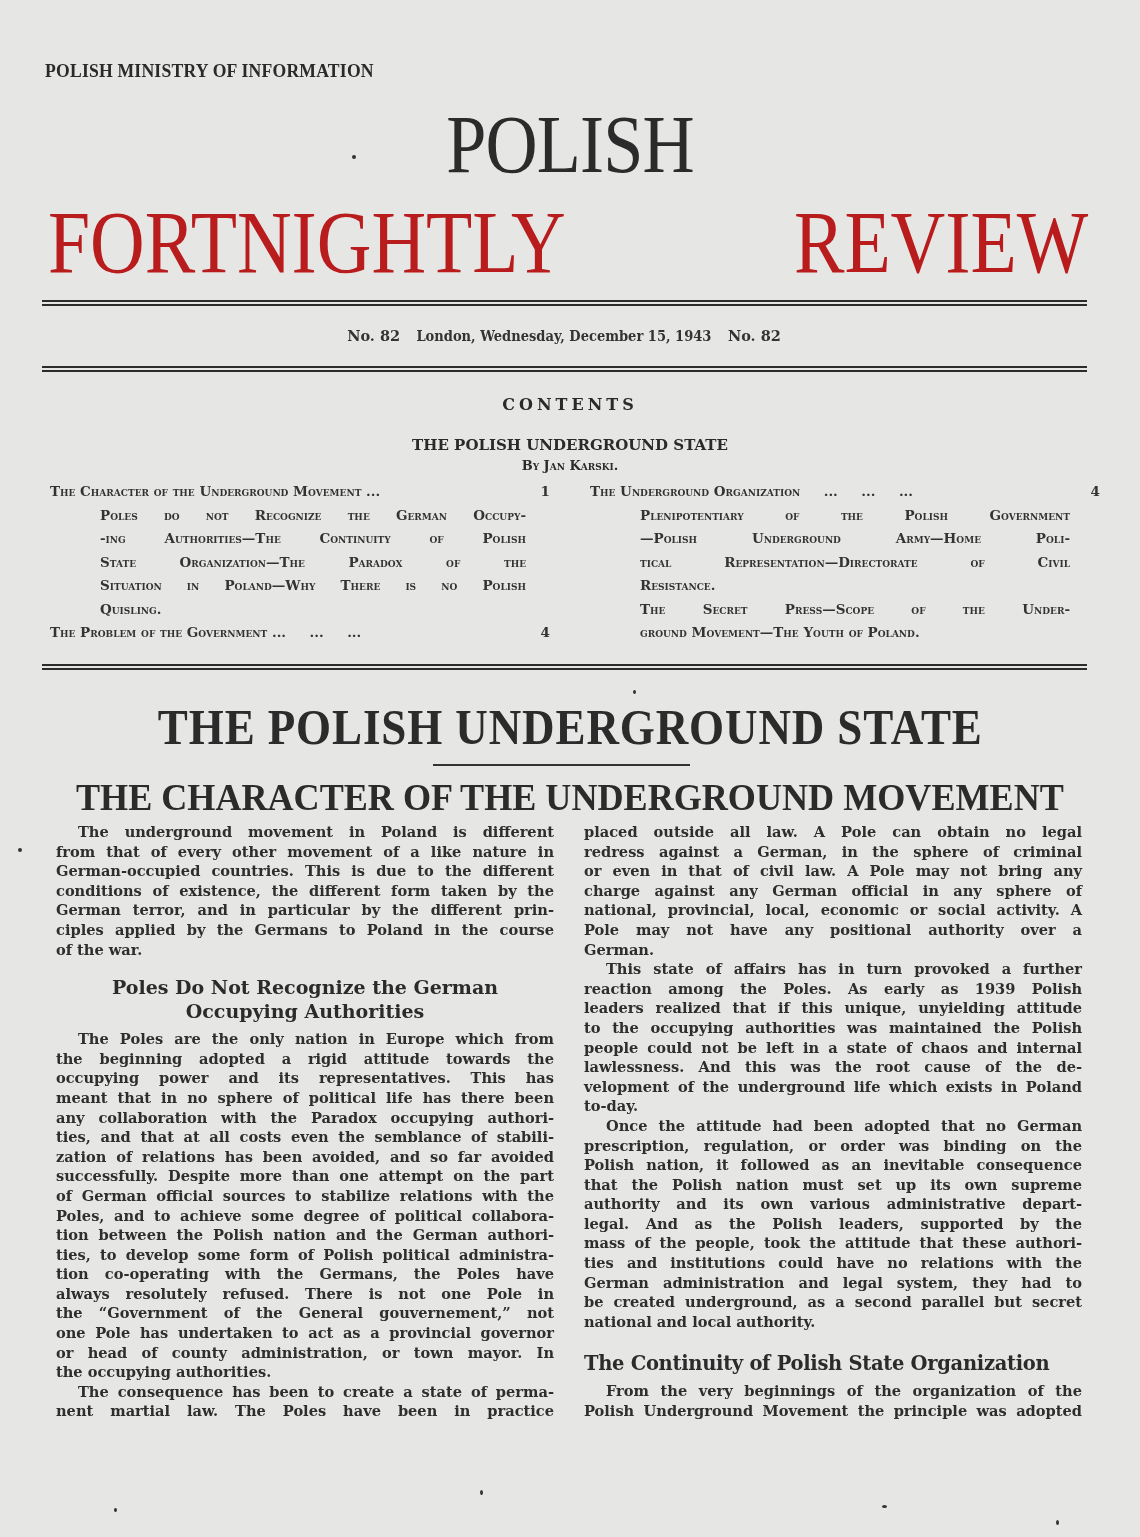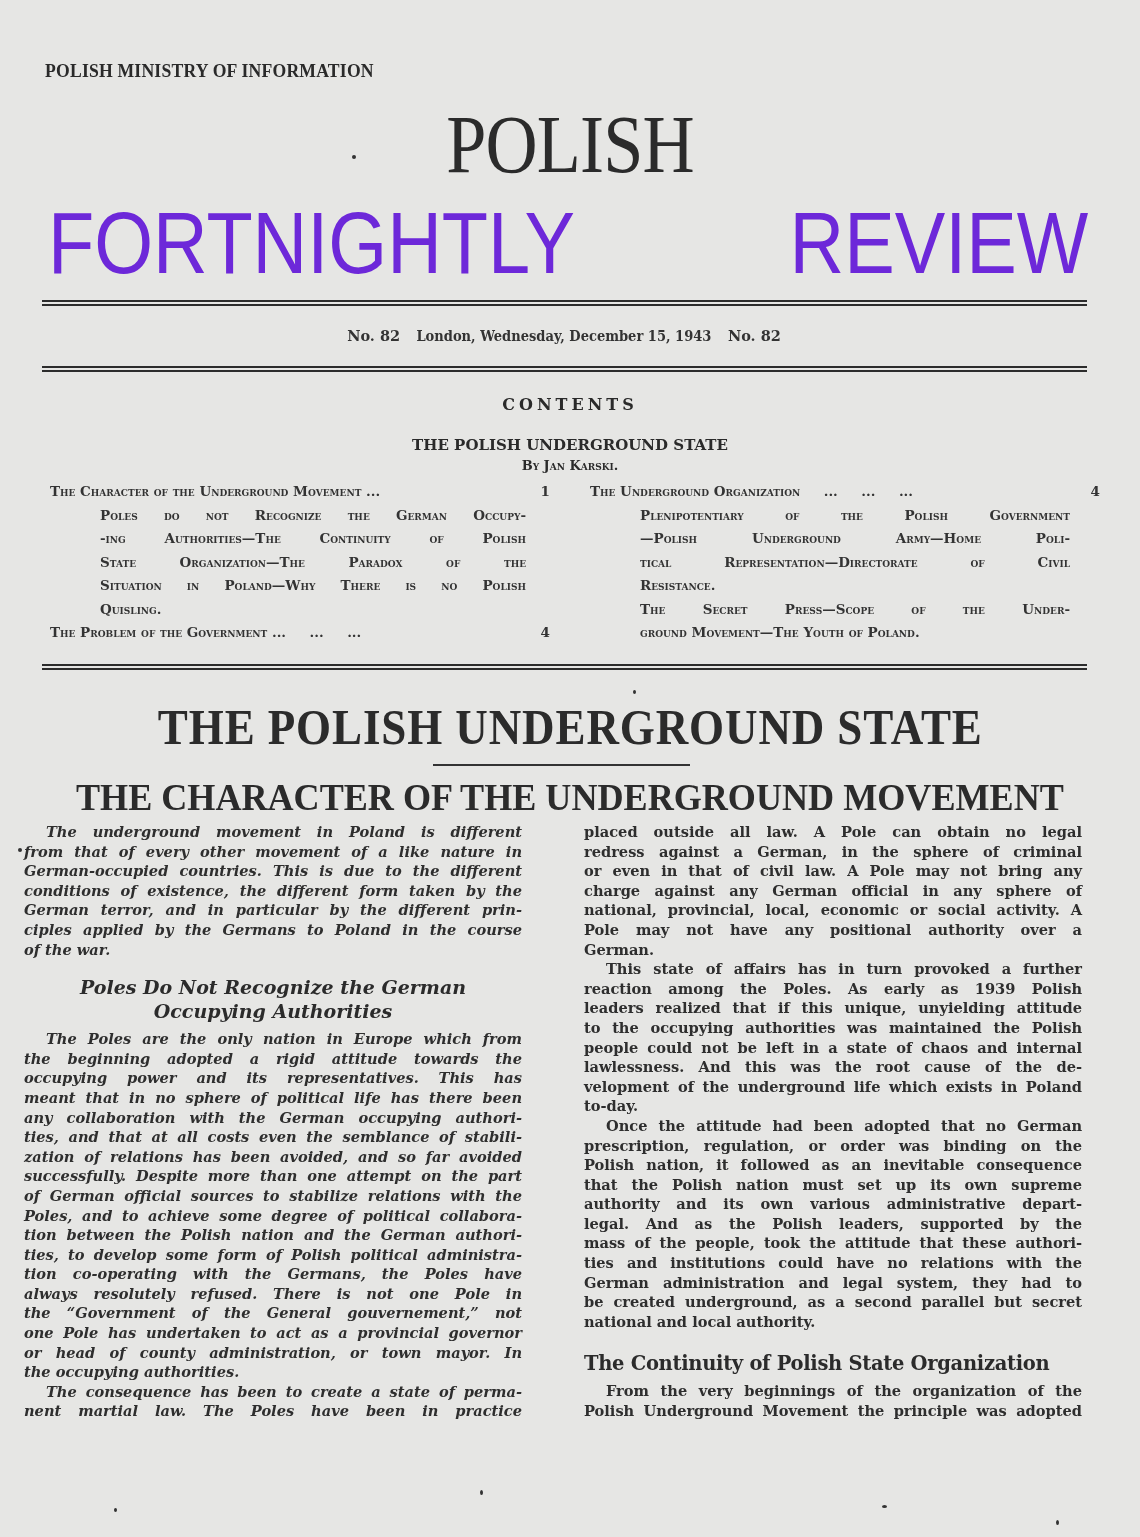--- a/index.html
+++ b/index.html
@@ -16,22 +16,22 @@
     font-family: "Liberation Serif", serif; font-weight: bold;
     font-size: 19px; letter-spacing: 0.2px; transform: scaleX(0.93); transform-origin: left;
   }
   .mast1 {
     position: absolute; left: 0; width: 1140px; top: 100px; text-align: center;
     font-family: "Liberation Serif", serif; font-size: 82px; line-height: 90px;
     transform: scaleX(0.88); letter-spacing: -1px; color: #2b2b2b;
   }
   .mast2 {
     position: absolute; left: 48px; width: 1040px; top: 195px;
-    font-family: Liberation Sans, sans-serif; font-size: 88px; line-height: 96px;
-    display: flex; justify-content: space-between; color: #6d28d9;
+    font-family: Liberation Serif, serif; font-size: 88px; line-height: 96px;
+    display: flex; justify-content: space-between; color: #b91c1c;
   }
   .mast2 span { display: inline-block; transform: scaleX(0.86); transform-origin: left; }
   .mast2 span.r { transform-origin: right; }
   .rule2 { position: absolute; left: 42px; width: 1045px; height: 6px;
     border-top: 2px solid #2c2c2c; border-bottom: 2px solid #2c2c2c; box-sizing: border-box; }
   .dateline {
     position: absolute; left: 40px; width: 1048px; top: 327px;
     font-family: "DejaVu Serif", serif; font-size: 14.5px; font-weight: bold;
     display: flex; justify-content: center; color: #333;
   }
@@ -128,42 +128,42 @@
       <div class="last">ground Movement—The Youth of Poland.</div>
     </div>
   </div>
 
   <div class="rule2" style="top:664px"></div>
 
   <div class="main-title"><span>THE POLISH UNDERGROUND STATE</span></div>
   <div class="short-rule"></div>
   <div class="section-title"><span>THE CHARACTER OF THE UNDERGROUND MOVEMENT</span></div>
 
-  <div class="col" style="left:24px; top:822px;font-style:italic;">
+  <div class="col" style="left:56px; top:822px;">
     <p>
       <span class="ln">The underground movement in Poland is different</span>
       <span class="ln" style="margin-left:-22px">from that of every other movement of a like nature in</span>
       <span class="ln" style="margin-left:-22px">German-occupied countries. This is due to the different</span>
       <span class="ln" style="margin-left:-22px">conditions of existence, the different form taken by the</span>
       <span class="ln" style="margin-left:-22px">German terror, and in particular by the different prin-</span>
       <span class="ln" style="margin-left:-22px">ciples applied by the Germans to Poland in the course</span>
       <span class="ln end" style="margin-left:-22px">of the war.</span>
     </p>
     <div style="height:16px"></div>
     <div class="subhead">
       <div>Poles Do Not Recognize the German</div>
       <div>Occupying Authorities</div>
     </div>
     <div style="height:6px"></div>
     <p>
       <span class="ln">The Poles are the only nation in Europe which from</span>
       <span class="ln" style="margin-left:-22px">the beginning adopted a rigid attitude towards the</span>
       <span class="ln" style="margin-left:-22px">occupying power and its representatives. This has</span>
       <span class="ln" style="margin-left:-22px">meant that in no sphere of political life has there been</span>
-      <span class="ln" style="margin-left:-22px">any collaboration with the German occupying authori-</span>
+      <span class="ln" style="margin-left:-22px">any collaboration with the Paradox occupying authori-</span>
       <span class="ln" style="margin-left:-22px">ties, and that at all costs even the semblance of stabili-</span>
       <span class="ln" style="margin-left:-22px">zation of relations has been avoided, and so far avoided</span>
       <span class="ln" style="margin-left:-22px">successfully. Despite more than one attempt on the part</span>
       <span class="ln" style="margin-left:-22px">of German official sources to stabilize relations with the</span>
       <span class="ln" style="margin-left:-22px">Poles, and to achieve some degree of political collabora-</span>
       <span class="ln" style="margin-left:-22px">tion between the Polish nation and the German authori-</span>
       <span class="ln" style="margin-left:-22px">ties, to develop some form of Polish political administra-</span>
       <span class="ln" style="margin-left:-22px">tion co-operating with the Germans, the Poles have</span>
       <span class="ln" style="margin-left:-22px">always resolutely refused. There is not one Pole in</span>
       <span class="ln" style="margin-left:-22px">the “Government of the General gouvernement,” not</span>

